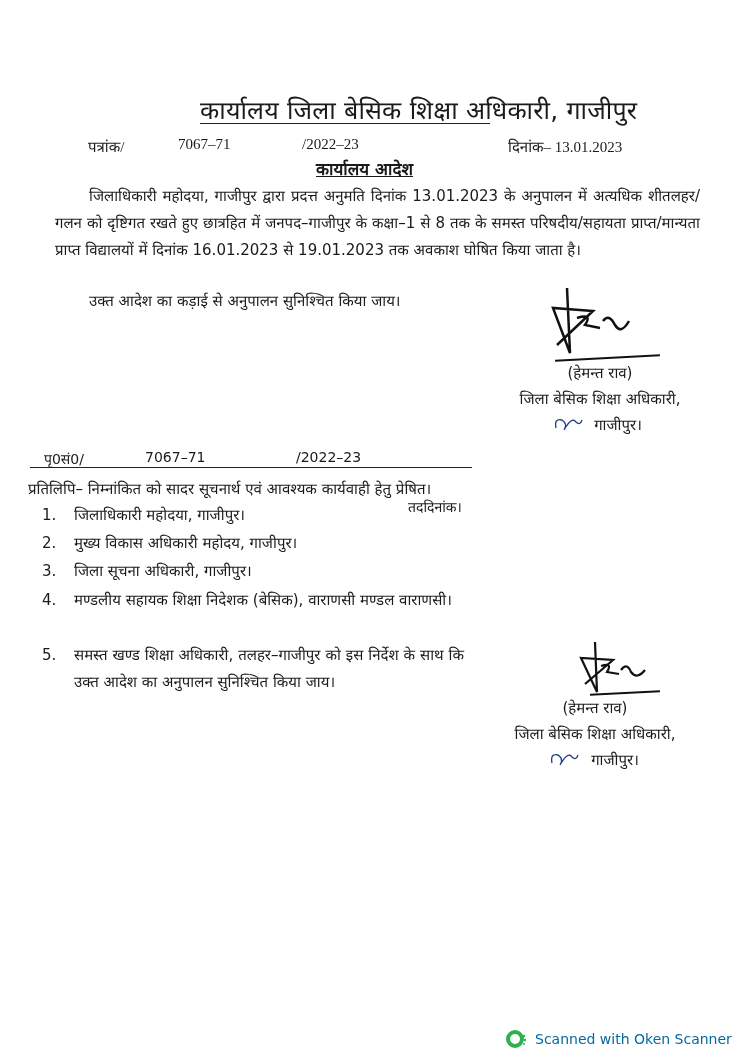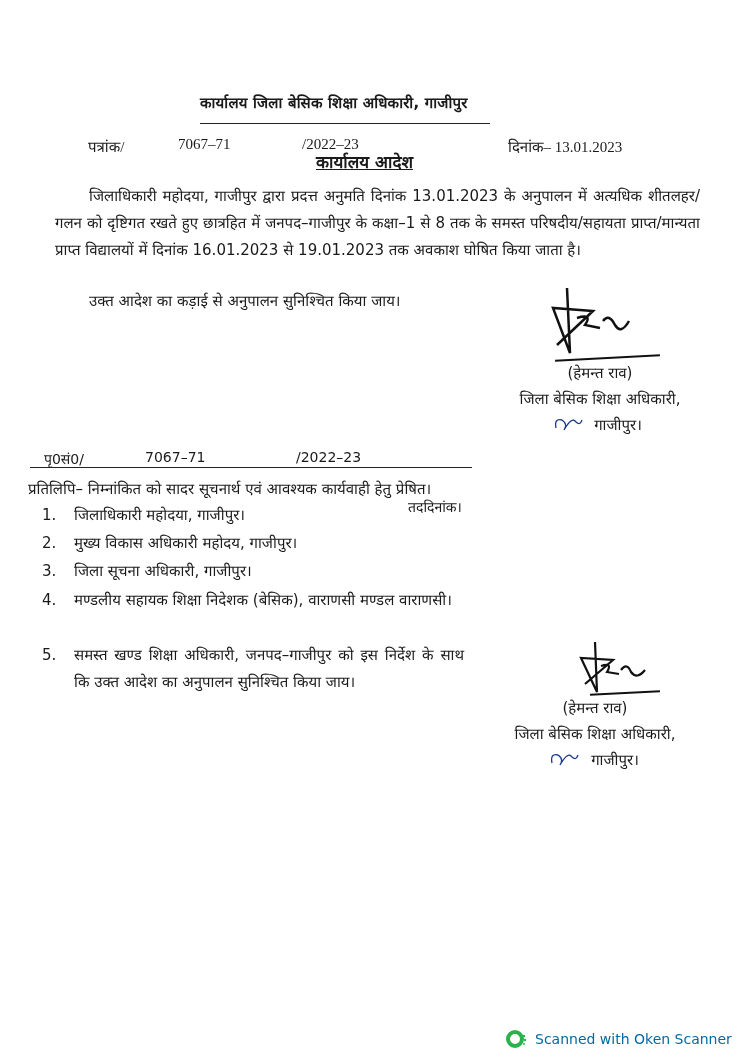--- a/index.html
+++ b/index.html
@@ -2,24 +2,24 @@
 <html><head>
 <meta charset="utf-8">
 <style>
   html, body { margin: 0; padding: 0; }
   body {
     width: 750px; height: 1062px; position: relative; overflow: hidden;
     background: #ffffff; color: #1a1a1a;
     font-family: "DejaVu Sans", "Liberation Sans", sans-serif;
   }
   .abs { position: absolute; white-space: nowrap; }
-  .title { left: 200px; top: 92px; font-size: 15px; font-weight: bold; letter-spacing: 0.2px; }
+  .title { left: 200px; top: 92px; font-size: 25px; font-weight: normal; letter-spacing: 0.2px; }
   .title-underline { left: 200px; top: 123px; width: 290px; height: 1px; background: #222; }
   .refline { top: 136px; font-size: 15px; font-family: Liberation Serif, serif; }
-  .subtitle { left: 316px; top: 150px; font-size: 17px; font-weight: bold; text-decoration: underline; }
+  .subtitle { left: 316px; top: 157px; font-size: 17px; font-weight: bold; text-decoration: underline; }
   .para { left: 55px; top: 183px; width: 645px; font-size: 15px; line-height: 27px; text-align: justify; text-indent: 34px; white-space: normal; }
   .para2 { left: 89px; top: 290px; font-size: 15px; text-align: right; }
   .sig-block { text-align: center; font-size: 15px; line-height: 26px; }
   .sig-line { height: 2px; background: #111; transform: rotate(-3deg); }
   .hr-line { left: 30px; top: 467px; width: 442px; height: 1px; background: #222; }
   .ref2 { top: 449px; font-size: 14px; }
   .prati { left: 28px; top: 478px; font-size: 15px; }
   .list-item { font-size: 15px; line-height: 27px; }
   .list-num { position: absolute; left: 42px; }
   .list-text { position: absolute; left: 74px; width: 390px; white-space: normal; text-align: justify; }
@@ -76,21 +76,21 @@
 <div class="abs list-item" style="left:0; top:558px; width:750px; height:27px;">
   <span class="list-num">3.</span>
   <span class="list-text">जिला सूचना अधिकारी, गाजीपुर।</span>
 </div>
 <div class="abs list-item" style="left:0; top:587px; width:750px; height:54px;">
   <span class="list-num">4.</span>
   <span class="list-text">मण्डलीय सहायक शिक्षा निदेशक (बेसिक), वाराणसी मण्डल वाराणसी।</span>
 </div>
 <div class="abs list-item" style="left:0; top:642px; width:750px; height:54px;">
   <span class="list-num">5.</span>
-  <span class="list-text">समस्त खण्ड शिक्षा अधिकारी, जनपद–गाजीपुर को इस निर्देश के साथ कि उक्त आदेश का अनुपालन सुनिश्चित किया जाय।</span>
+  <span class="list-text">समस्त खण्ड शिक्षा अधिकारी, तलहर–गाजीपुर को इस निर्देश के साथ कि उक्त आदेश का अनुपालन सुनिश्चित किया जाय।</span>
 </div>
 
 <svg class="abs" style="left:575px; top:640px;" width="90" height="55" viewBox="0 0 90 55">
   <path d="M20 2 L22 52 L6 18 L38 20 L10 44 M26 26 Q38 22 32 32 L44 34 M46 30 Q52 22 56 32 Q62 40 70 30" stroke="#111" stroke-width="2.2" fill="none"></path>
 </svg>
 <div class="abs sig-line" style="left:590px; top:692px; width:70px;"></div>
 <div class="abs sig-block" style="left:490px; top:695px; width:210px;">
   <div>(हेमन्त राव)</div>
   <div>जिला बेसिक शिक्षा अधिकारी,</div>
   <div style="position:relative;">

